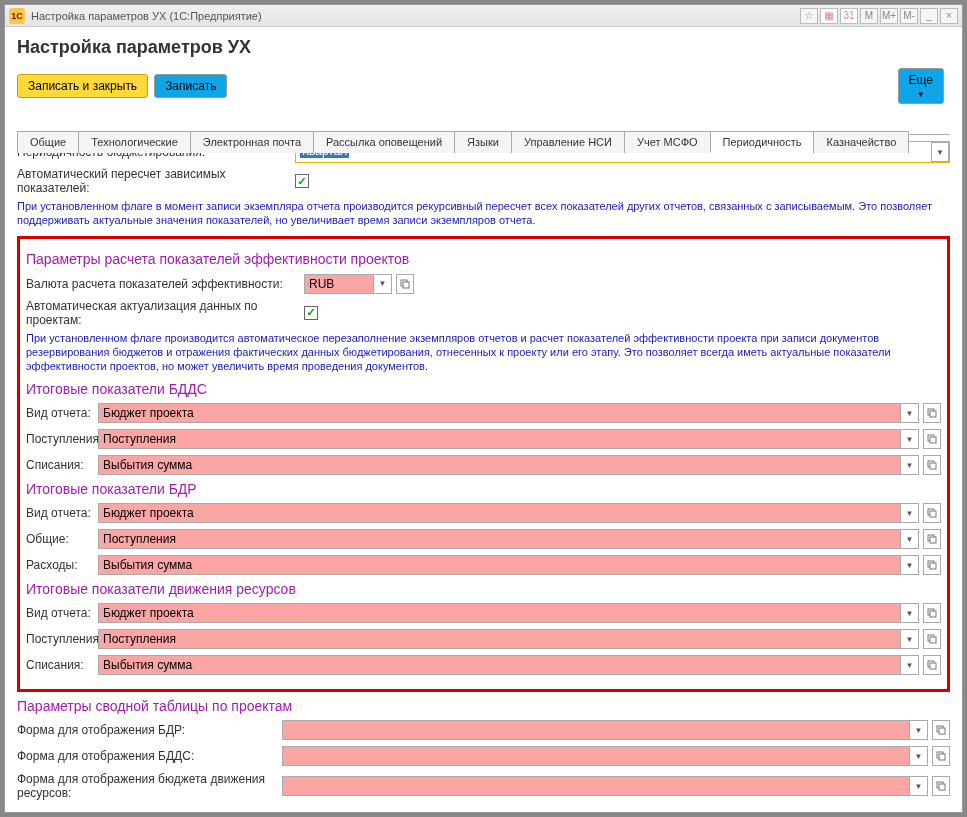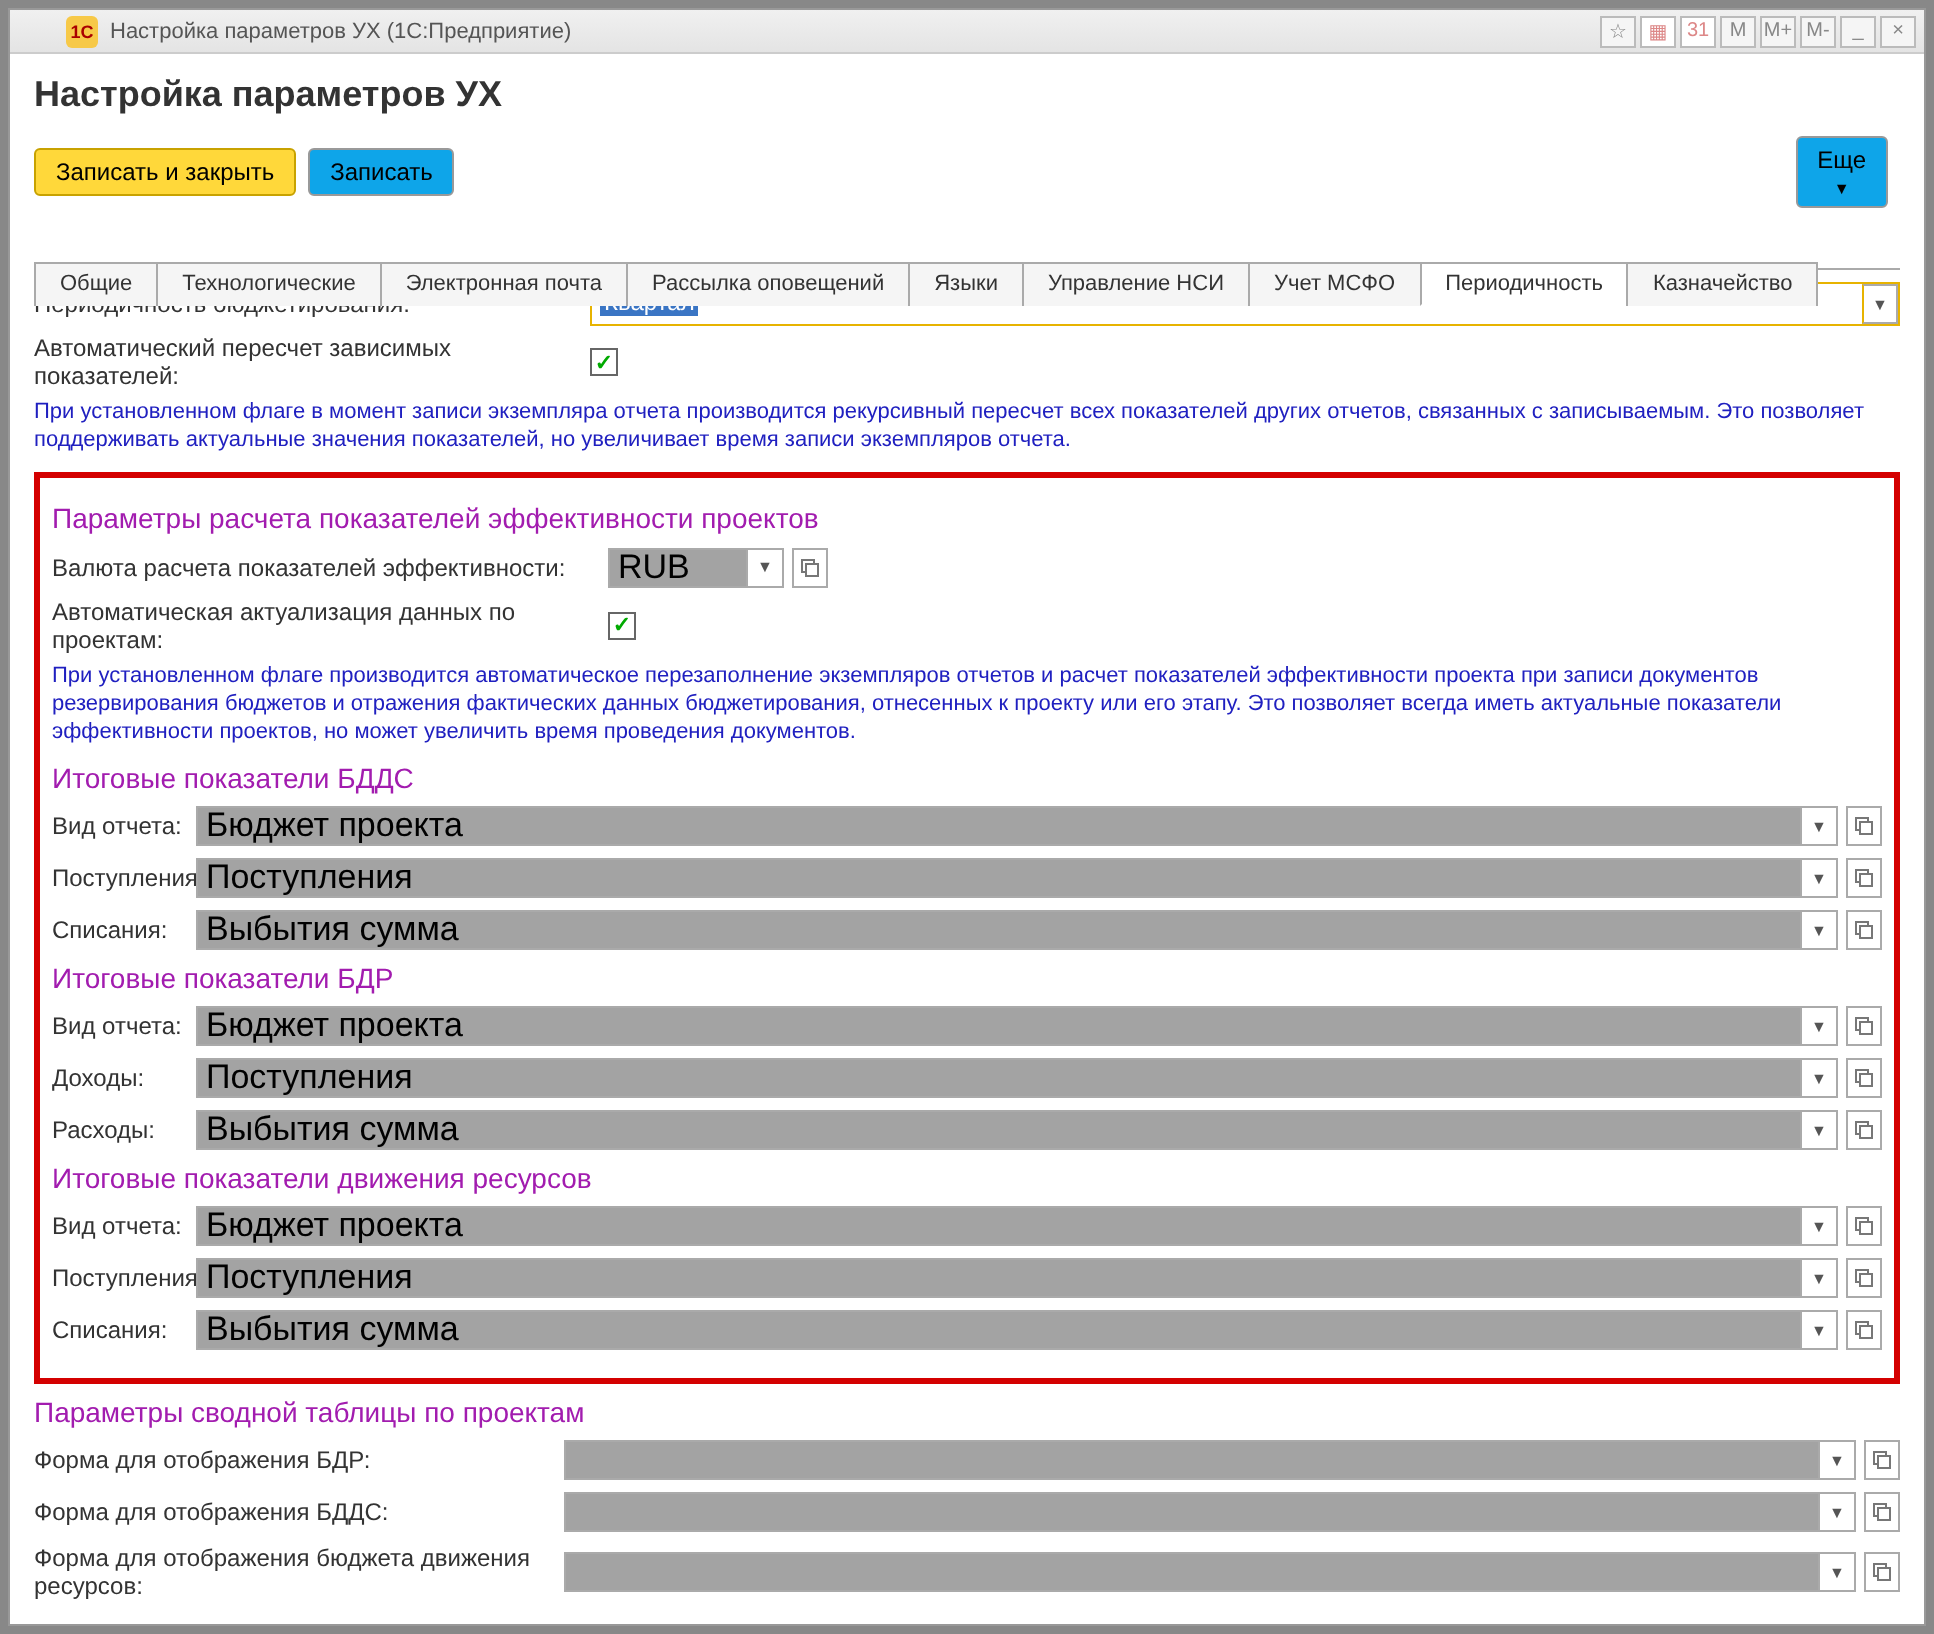--- a/index.html
+++ b/index.html
@@ -1,35 +1,35 @@
 <!DOCTYPE html>
 <html><head>
 <meta charset="utf-8">
 <style>
 * { box-sizing: border-box; margin: 0; padding: 0; }
 body { font-family: Arial, sans-serif; font-size: 12px; background: #888; padding: 4px; color: #333; }
 .window { background: #fff; border: 1px solid #999; width: 959px; height: 809px; }
 .titlebar { background: linear-gradient(#f0f0f0,#e4e4e4); border-bottom: 1px solid #ccc; height: 22px; display: flex; align-items: center; padding: 0 4px; }
-.titlebar .logo { width: 16px; height: 16px; background: #f7c948; border-radius: 3px; margin-right: 6px; display: flex; align-items: center; justify-content: center; font-size: 9px; color: #a00; font-weight: bold; margin-left: 24px; }
+.titlebar .logo { width: 16px; height: 16px; background: #f7c948; border-radius: 3px; margin-right: 6px; display: flex; align-items: center; justify-content: center; font-size: 9px; color: #a00; font-weight: bold; }
 .titlebar .title { flex: 1; color: #555; font-size: 11px; }
 .titlebar .tbtn { width: 18px; height: 16px; border: 1px solid #bbb; background: #f5f5f5; margin-left: 2px; display: flex; align-items: center; justify-content: center; font-size: 10px; color: #888; cursor: pointer; }
 .titlebar .tbtn.cal { background: #fff; color: #d88; }
 .body { padding: 10px 12px; }
 .page-title { font-size: 18px; font-weight: bold; margin-bottom: 10px; }
 .toolbar { display: flex; align-items: center; margin-bottom: 8px; }
 .btn { border: 1px solid #999; background: #0ea5e9; padding: 4px 10px; cursor: pointer; font-size: 12px; margin-right: 6px; border-radius: 3px; }
 .btn.primary { background: #ffd83a; border-color: #c8a200; font-weight: normal; }
 .btn.more { margin-left: auto; display: flex; align-items: center; gap: 3px; flex-direction: column; }
 .tabs { display: flex; border-bottom: 1px solid #aaa; margin-bottom: 6px; }
 .tab { padding: 4px 12px; border: 1px solid #aaa; border-bottom: none; background: #f5f5f5; margin-right: -1px; cursor: pointer; font-size: 11px; position: relative; top: 19px; }
 .tab.active { background: #fff; border-bottom: 1px solid #fff; }
 .form-row { display: flex; align-items: center; margin-bottom: 4px; min-height: 22px; }
 .form-row .label { font-size: 12px; }
 .compound { display: flex; height: 20px; }
-.input-text { border: 1px solid #aaa; height: 20px; padding: 0 4px; font-size: 17px; background: #a3a3a3; }
+.input-text { border: 1px solid #aaa; height: 20px; padding: 0 4px; font-size: 12px; background: #fca5a5; }
 .dd-btn { width: 18px; height: 20px; border: 1px solid #aaa; border-left: none; background: #fff; display: flex; align-items: center; justify-content: center; font-size: 8px; color: #555; cursor: pointer; }
 .open-btn { width: 18px; height: 20px; border: 1px solid #aaa; margin-left: 4px; background: #fff; display: flex; align-items: center; justify-content: center; cursor: pointer; }
 .open-btn svg { width: 10px; height: 10px; }
 .checkbox { width: 14px; height: 14px; border: 1px solid #666; background: #fff; display: inline-flex; align-items: center; justify-content: center; color: #0a0; font-weight: bold; font-size: 11px; }
 .help { color: #2020c0; font-size: 11px; line-height: 1.3; margin: 4px 0 8px 0; }
 .highlight-sel { background: #3a75c4; color: #fff; padding: 0 2px; }
 .periodicity { border: 1px solid #e7b300; display: flex; height: 22px; }
 .periodicity .val { flex: 1; padding: 2px 4px; }
 .section-title { color: #a21caf; font-size: 14px; margin: 6px 0 6px 0; }
 .redbox { border: 3px solid #d40000; padding: 6px 6px 8px 6px; margin-bottom: 6px; }
@@ -163,21 +163,21 @@
             <div class="dd-btn">▼</div>
             <div class="open-btn">
               <svg viewBox="0 0 10 10">
                 <rect x="1" y="1" width="6" height="6" fill="none" stroke="#777"></rect>
                 <rect x="3" y="3" width="6" height="6" fill="#fff" stroke="#777"></rect>
               </svg>
             </div>
           </div>
         </div>
       <div class="field-line">
-          <span class="flabel">Доходы:</span>
+          <span class="flabel">Общие:</span>
           <div class="field-input">
             <input class="input-text" value="Поступления" style="">
             <div class="dd-btn">▼</div>
             <div class="open-btn">
               <svg viewBox="0 0 10 10">
                 <rect x="1" y="1" width="6" height="6" fill="none" stroke="#777"></rect>
                 <rect x="3" y="3" width="6" height="6" fill="#fff" stroke="#777"></rect>
               </svg>
             </div>
           </div>

